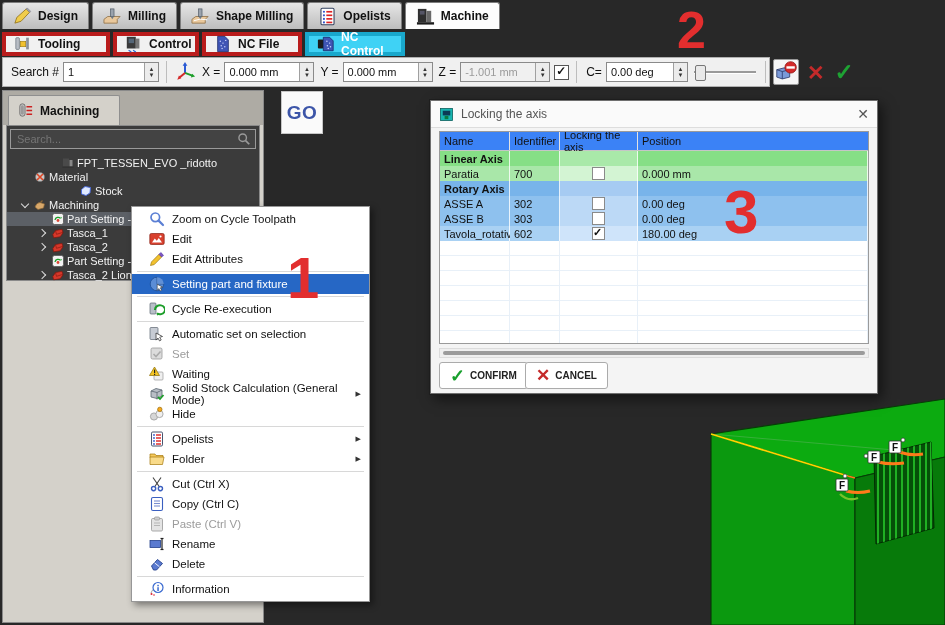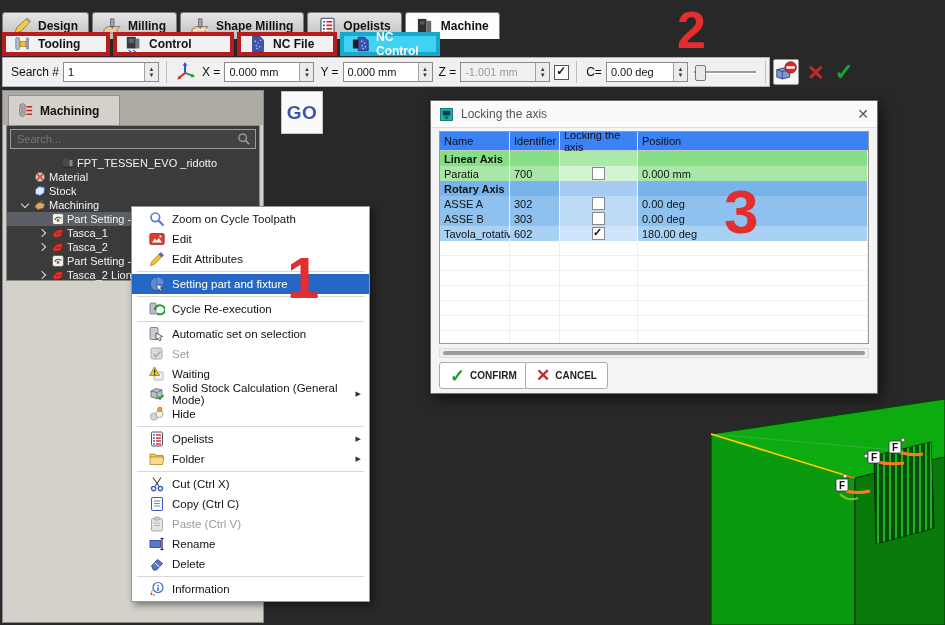--- a/index.html
+++ b/index.html
@@ -3,21 +3,21 @@
 <meta charset="utf-8">
 <style>
   html,body{margin:0;padding:0}
   body{width:945px;height:625px;position:relative;overflow:hidden;background:#282828;
        font-family:"Liberation Sans",sans-serif;-webkit-font-smoothing:antialiased}
   .ic{display:inline-block;flex:none}
   .ic svg{width:100%;height:100%;display:block}
 
   
   .ribbon-row{position:absolute;left:0;width:945px;display:flex;align-items:flex-end;gap:3px;padding-left:2px;box-sizing:border-box}
-  #row1{top:10px;height:29px}
+  #row1{top:0;height:29px}
   #row2{top:29px;height:27px}
   .rtab1{height:26px;display:flex;align-items:center;gap:6px;padding:0 10px;
          background:linear-gradient(#e6e6e6,#bdbdbd);border:1px solid #7d7d7d;border-bottom:none;
          border-radius:3px 3px 0 0;font-weight:bold;font-size:12px;color:#111;cursor:default}
   .rtab1.active{background:#fdfdfd}
   .rtab1 .ic{width:19px;height:19px}
   .rtab2{height:24px;display:flex;align-items:center;gap:6px;padding:0 8px;box-sizing:border-box;
          background:#f1f1f1;border:4px solid #b91c1c;font-weight:bold;font-size:12px;color:#111}
   .rtab2.active{background:#3fd2f5;color:#fff;border-color:#19a8cc}
   .rtab2 .ic{width:18px;height:18px}
@@ -187,21 +187,21 @@
     <div class="rtab2" style="width: 108px;">
       <span class="ic">
         <svg viewBox="0 0 20 20">
           <rect x="2" y="3" width="4" height="13" rx="1" fill="#b9bec6" stroke="#596470" stroke-width="0.7"></rect>
           <rect x="7" y="7" width="6" height="6" fill="#f2c12e" stroke="#9a7a10" stroke-width="0.7"></rect>
           <rect x="13.5" y="3" width="3" height="13" fill="#8a929c"></rect>
         </svg>
       </span>
       <span>Tooling</span>
     </div>
-    <div class="rtab2" style="width: 121px;">
+    <div class="rtab2" style="width: 86px;">
       <span class="ic">
         <svg viewBox="0 0 20 20">
           <rect x="2" y="2" width="10" height="13" fill="#3a3a3a"></rect>
           <rect x="12" y="4" width="4" height="11" fill="#777"></rect>
           <rect x="4" y="4" width="6" height="5" fill="#567"></rect>
           <path d="M4 17 l3 2 M9 17 l3 2" stroke="#2a6ad4" stroke-width="1.4"></path>
         </svg>
       </span>
       <span>Control</span>
     </div>
@@ -350,21 +350,21 @@
         <div class="tree-row" style="padding-left: 12px;">
           <span class="chev-slot"></span>
           <span class="ic">
             <svg viewBox="0 0 12 12">
               <circle cx="6" cy="6" r="4.5" fill="#c9c9c9" stroke="#777" stroke-width="0.6"></circle>
               <path d="M3 3 l6 6 M9 3 l-6 6" stroke="#d42" stroke-width="1.6"></path>
             </svg>
           </span>
           <span class="tree-label">Material</span>
         </div>
-        <div class="tree-row" style="padding-left: 12px;">
+        <div class="tree-row" style="padding-left: 12px; margin-left: 46px;">
           <span class="chev-slot"></span>
           <span class="ic">
             <svg viewBox="0 0 12 12">
               <path d="M1.5 4.5 L5 1.5 l5.5 1 L10 8 l-4 2.5 L1.5 9z" fill="#dfe9ff" stroke="#4a6ad8" stroke-width="1"></path>
             </svg>
           </span>
           <span class="tree-label">Stock</span>
         </div>
         <div class="tree-row" style="padding-left: 12px;">
           <span class="chev-slot">

